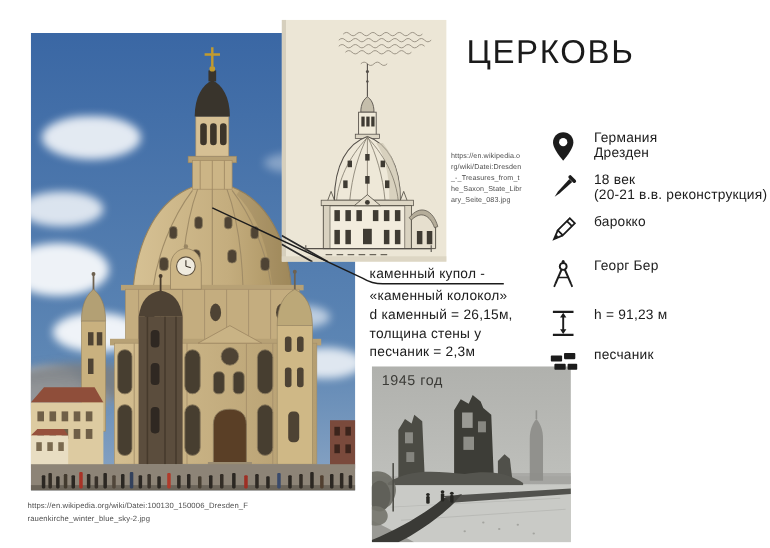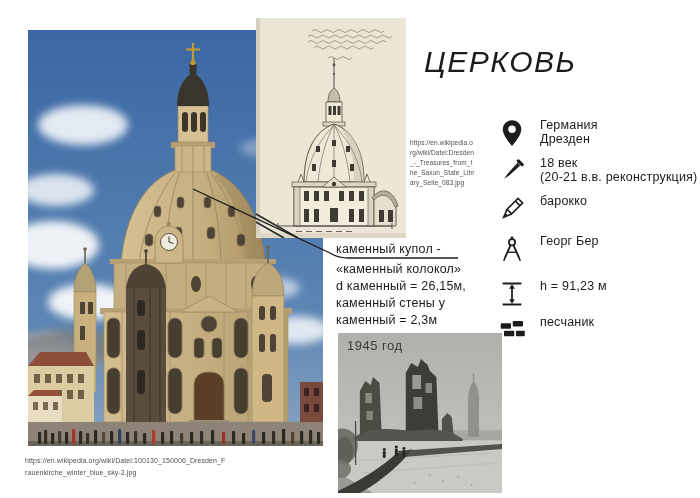--- a/index.html
+++ b/index.html
@@ -2,28 +2,28 @@
 <html><head>
 <meta charset="utf-8">
 <style>
   html,body{margin:0;padding:0;background:#ffffff;}
   .page{position:relative;width:700px;height:498px;background:#ffffff;overflow:hidden;
         font-family:"Liberation Sans", sans-serif;color:#1c1c1c;}
   .abs{position:absolute;}
   
   .main-photo{left:28px;top:30px;width:295px;height:416px;z-index:1;}
   .drawing{left:256px;top:18px;width:150px;height:220px;z-index:2;}
-  .ruin-photo{left:338px;top:333px;width:164px;height:160px;z-index:1;}
+  .ruin-photo{left:338px;top:333px;width:181px;height:160px;z-index:1;}
   .main-photo svg,.drawing svg,.ruin-photo svg{display:block;width:100%;height:100%;}
   .ruin-label{position:absolute;left:9px;top:5px;font-size:13px;letter-spacing:.5px;color:#3b3b37;z-index:3;}
   
   .overlay{left:0;top:0;width:700px;height:498px;z-index:5;pointer-events:none;}
   
-  .title{left:424px;top:46px;width:266px;z-index:6;font-size:30px;line-height:32px;
-         letter-spacing:1.5px;font-weight:400;color:#1b1b1b;font-style:italic;}
+  .title{left:424px;top:32px;width:266px;z-index:6;font-size:30px;line-height:32px;
+         letter-spacing:1.5px;font-weight:400;color:#1b1b1b;}
   
   .fact{position:absolute;left:496px;z-index:6;}
   .fact-icon{position:absolute;left:0;top:0;width:32px;height:30px;}
   .fact-icon svg{display:block;width:100%;height:100%;}
   .fact-text{position:absolute;left:44px;top:1px;width:190px;font-size:12.5px;line-height:13.5px;
              letter-spacing:.2px;white-space:nowrap;}
   
   .annotation-line{position:absolute;left:336px;width:160px;z-index:6;font-size:12.5px;
                    line-height:14px;letter-spacing:.2px;white-space:nowrap;color:#1c1c1c;}
   
@@ -517,22 +517,22 @@
         </svg>
     </span>
     <div class="fact-text">
       <div>песчаник</div>
     </div>
   </div>
 
   <div class="annotation-line" style="top:242px">каменный купол -</div>
   <div class="annotation-line" style="top:262px">«каменный колокол»</div>
   <div class="annotation-line" style="top:279px">d каменный = 26,15м,</div>
-  <div class="annotation-line" style="top:296px">каменный стены у</div>
-  <div class="annotation-line" style="top:313px">каменный = 2,3м</div>
+  <div class="annotation-line" style="top:296px">толщина стены у</div>
+  <div class="annotation-line" style="top:313px">песчаник = 2,3м</div>
 
   <div class="url url-drawing">
     <div>https://en.wikipedia.o</div>
     <div>rg/wiki/Datei:Dresden</div>
     <div>_-_Treasures_from_t</div>
     <div>he_Saxon_State_Libr</div>
     <div>ary_Seite_083.jpg</div>
   </div>
 
   <div class="url url-photo">

